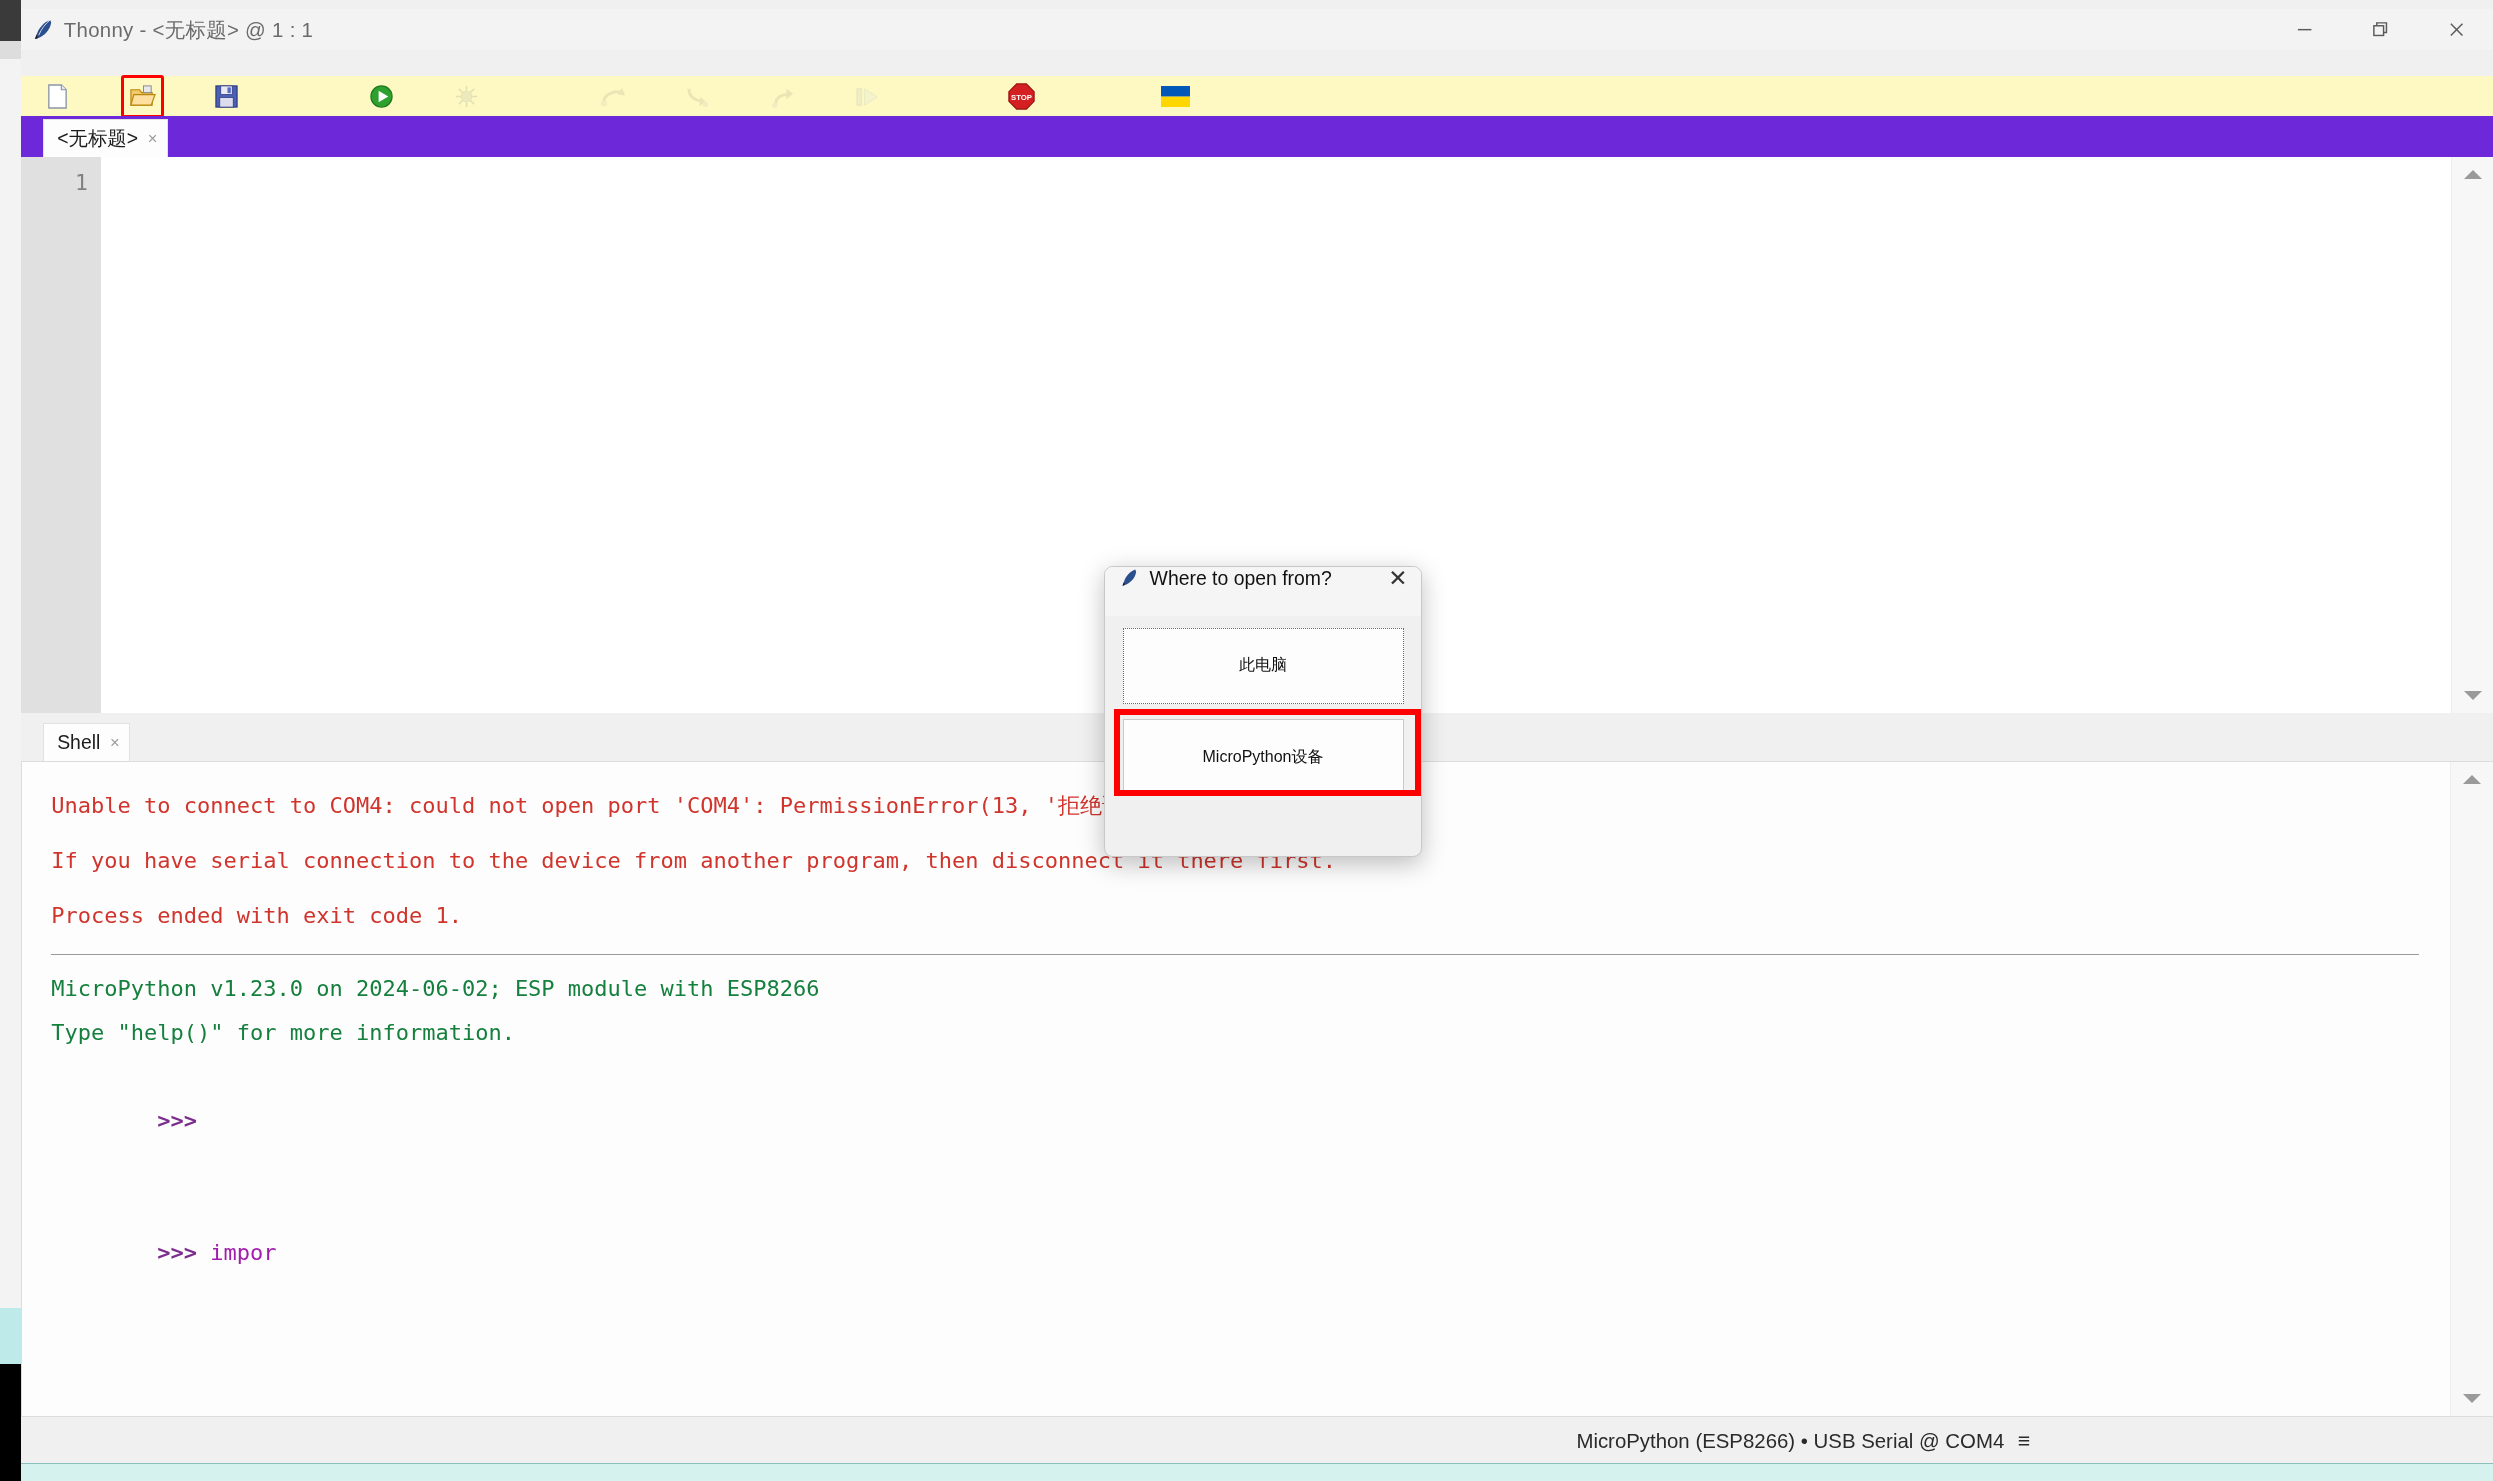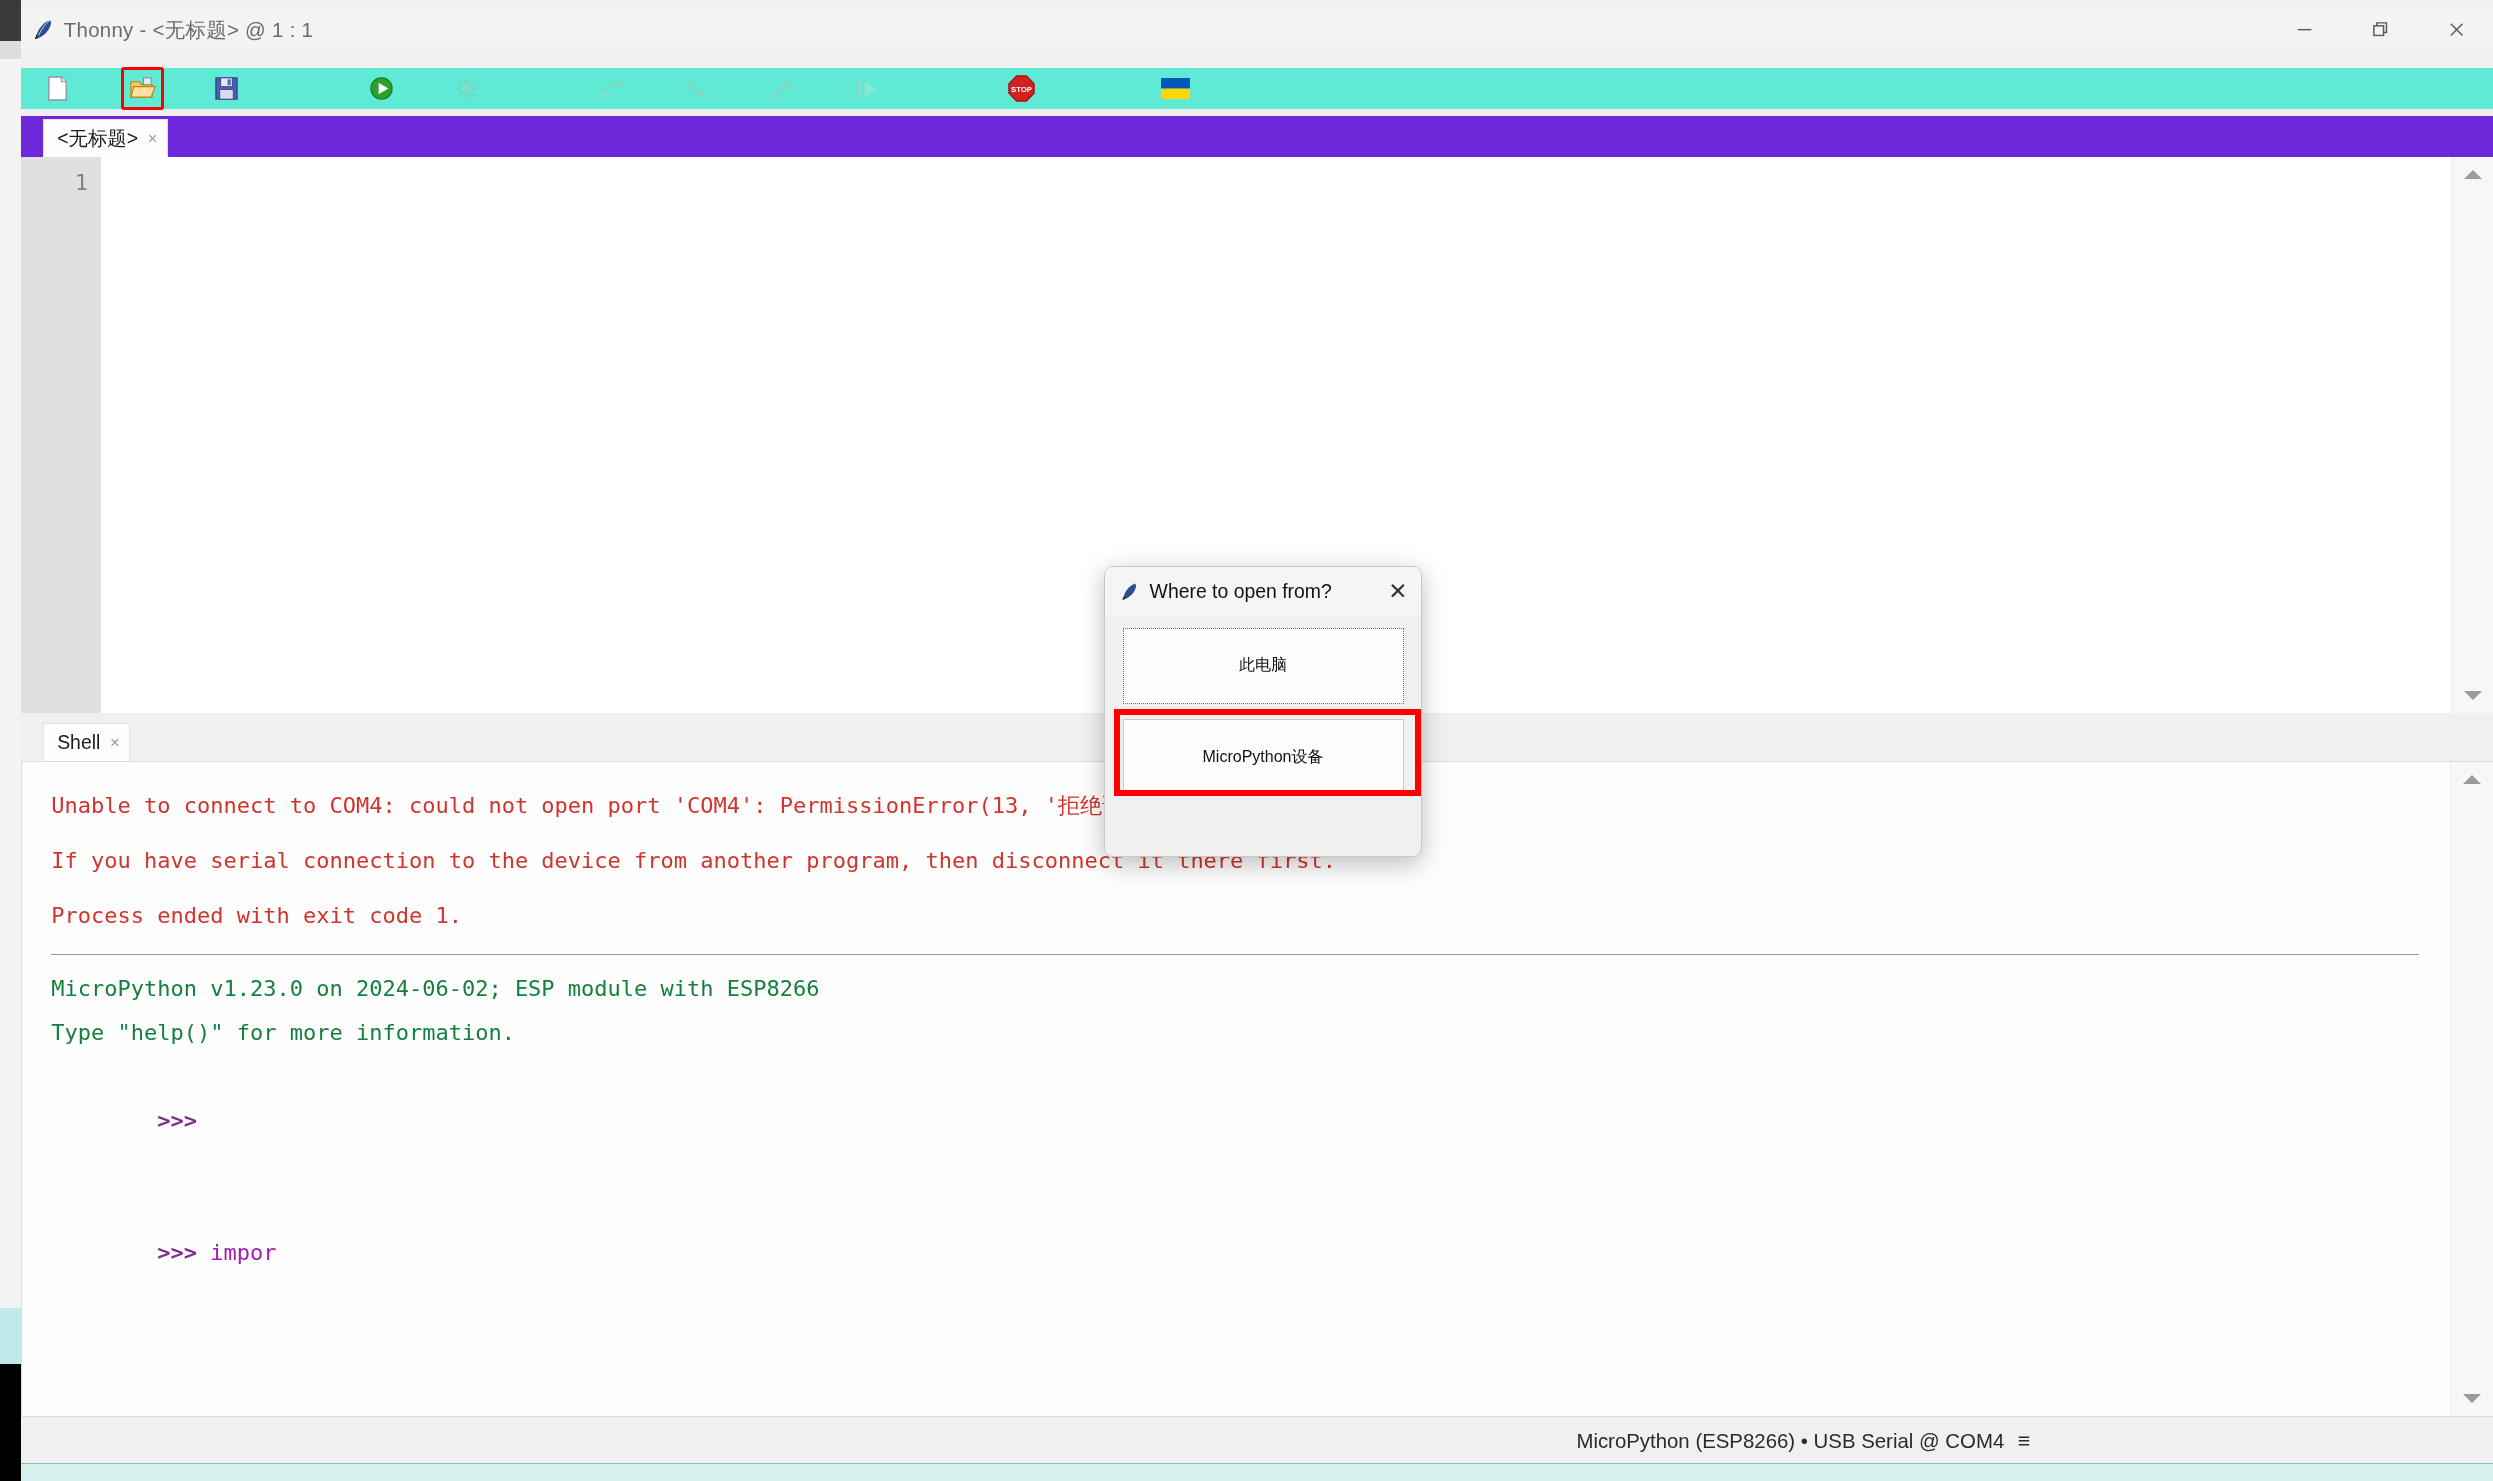--- a/index.html
+++ b/index.html
@@ -84,23 +84,23 @@
   }
   .menu-item {
     font-size: 19.4px;
     color: #6c7a89;
     padding: 1.9px 11.6px;
     white-space: nowrap;
   }
 
   
   .toolbar {
-    position: absolute; left: 21.3px; top: 68px;
+    position: absolute; left: 21.3px; top: 76px;
     width: 2473px; height: 41px;
-    background: #5eead4;
+    background: #fef9c3;
     display: flex; align-items: center;
     padding-left: 19.4px;
     box-sizing: border-box;
     gap: 48px;
   }
   .tb-btn {
     width: 33px; height: 33px;
     margin-right: 3.9px;
     display: flex; align-items: center; justify-content: center;
     position: relative;
@@ -266,21 +266,21 @@
     width: 318px; height: 291px;
     background: #f0f0f0;
     border: 1px solid #c8c8c8;
     border-radius: 8.7px;
     box-shadow: 0 6.8px 25px rgba(0,0,0,0.25);
     box-sizing: border-box;
     overflow: visible;
   }
   .dlg-titlebar {
     height: 49px;
-    display: flex; align-items: center;
+    display: flex; 
     padding-left: 13.6px;
     box-sizing: border-box;
     background: #f5f5f5;
     border-radius: 7.8px 7.8px 0 0;
   }
   .dlg-icon {
     width: 21.3px; height: 21.3px;
     margin-right: 9.7px;
     display: flex; align-items: center; justify-content: center;
   }

